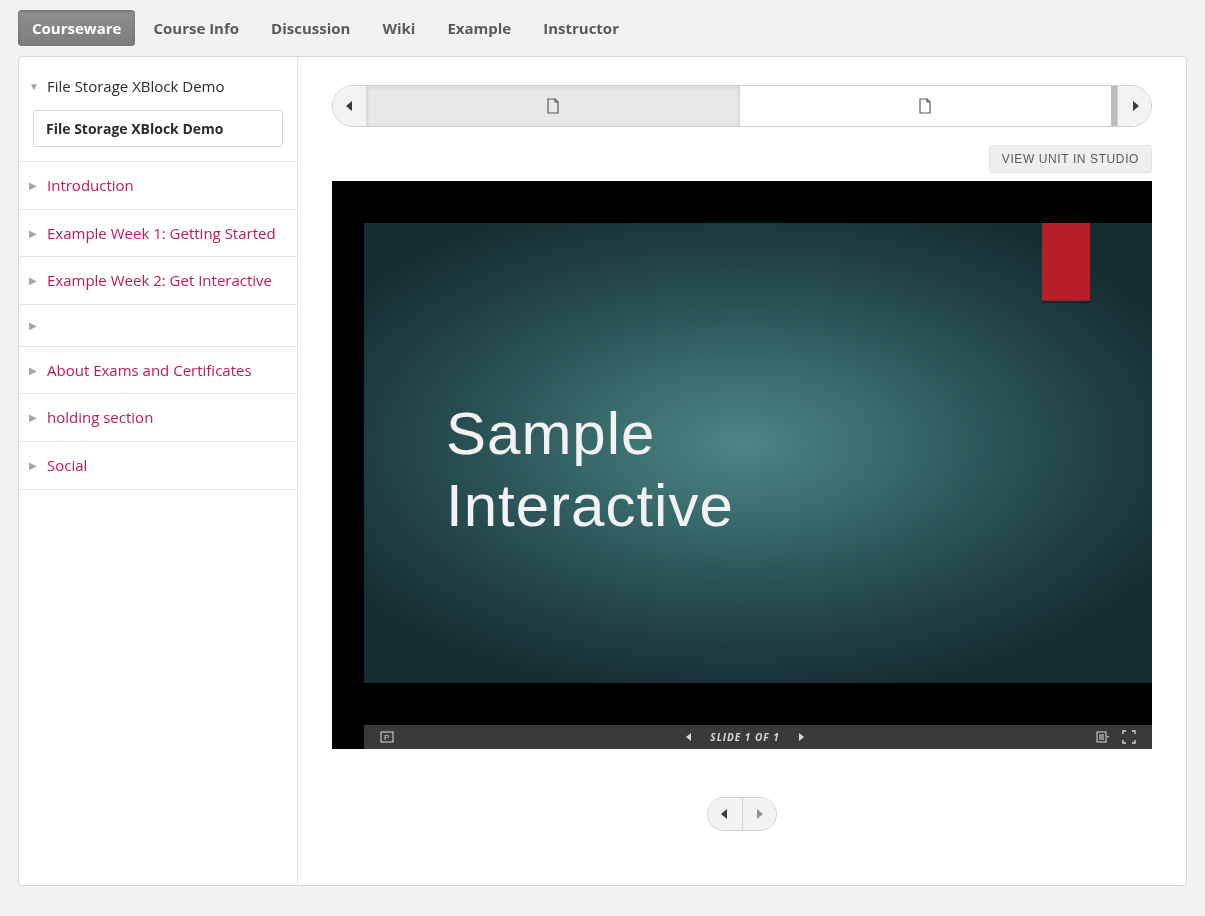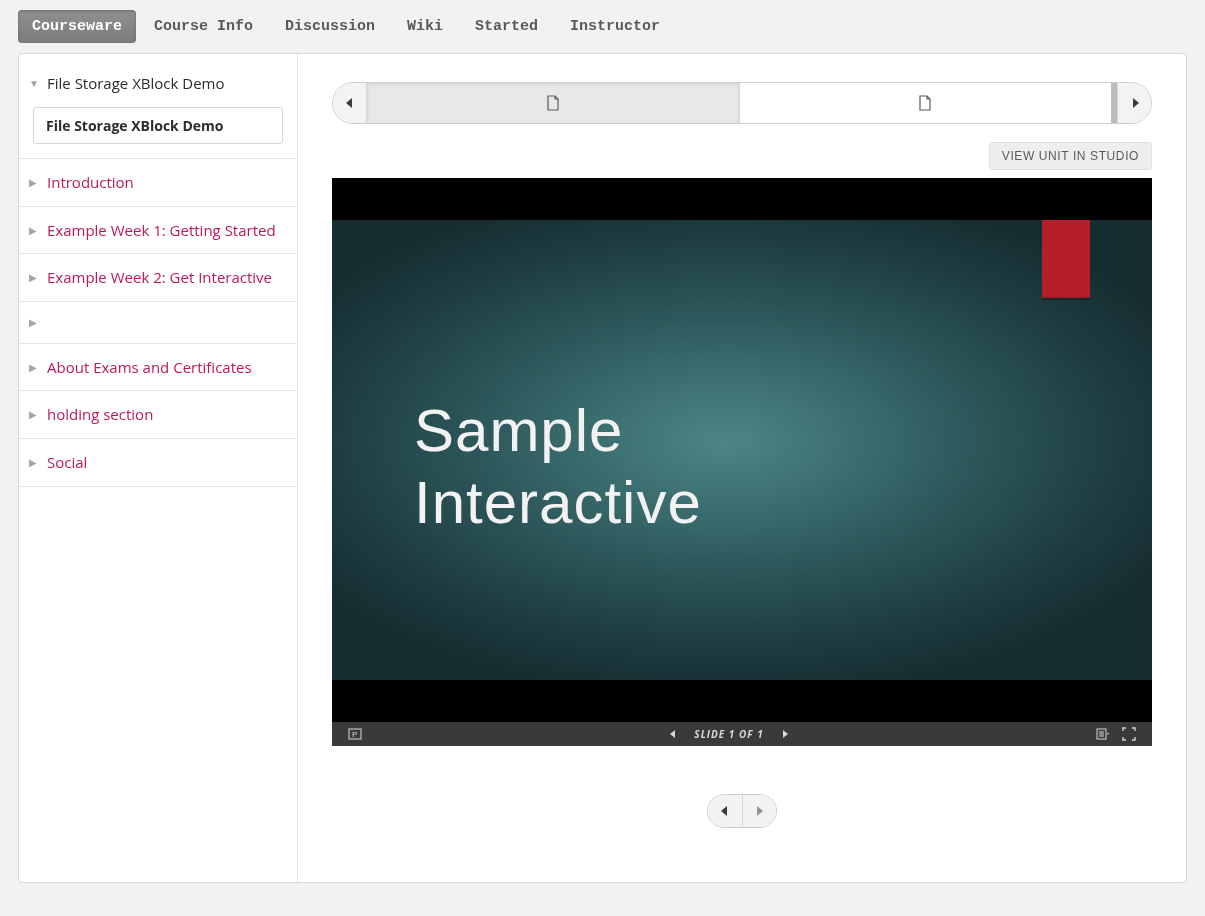--- a/index.html
+++ b/index.html
@@ -7,21 +7,20 @@
     font-family: "Open Sans", -apple-system, "Segoe UI", Arial, sans-serif;
     background: #f2f2f2;
     color: #3c3c3c;
     font-size: 14px;
     width: 1205px;
   }
   .topnav {
     display: flex;
     padding: 10px 18px;
     gap: 4px;
-    font-family: Liberation Mono, monospace;
   }
   .topnav-tab {
     padding: 8px 14px;
     font-size: 15px;
     font-weight: 700;
     color: #5a5a5a;
     border-radius: 4px;
     cursor: pointer;
   }
   .topnav-tab.active {
@@ -124,20 +123,21 @@
     background: #eeeeee;
     border: 1px solid #e2e2e2;
     padding: 6px 12px;
     border-radius: 3px;
     cursor: pointer;
   }
   .slideframe {
     width: 820px;
     background: #000;
     margin: 0 auto;
+    padding-left: 32px;
   }
   .slide-blackbar-top { height: 42px; background: #000; }
   .slide-blackbar-bottom { height: 42px; background: #000; }
   .slide-canvas {
     position: relative;
     height: 460px;
     background: radial-gradient(ellipse 60% 55% at 48% 48%, #4d8585 0%, #396b6d 30%, #2a5356 55%, #1e3d41 80%, #162e32 100%);
   }
   .ribbon {
     position: absolute;
@@ -202,21 +202,21 @@
   svg { display: block; }
 </style>
 </head>
 <body>
 
 <div class="topnav" id="topnav">
     <div class="topnav-tab active">Courseware</div>
     <div class="topnav-tab">Course Info</div>
     <div class="topnav-tab">Discussion</div>
     <div class="topnav-tab">Wiki</div>
-    <div class="topnav-tab">Started</div>
+    <div class="topnav-tab">Example</div>
     <div class="topnav-tab">Instructor</div>
   </div>
 
 <div class="content-wrap">
   <div class="sidebar" id="sidebar">
       <div class="section">
         <div class="section-header expanded">
           <span class="tri">▼</span>
           <span class="label">File Storage XBlock Demo</span>
         </div>

